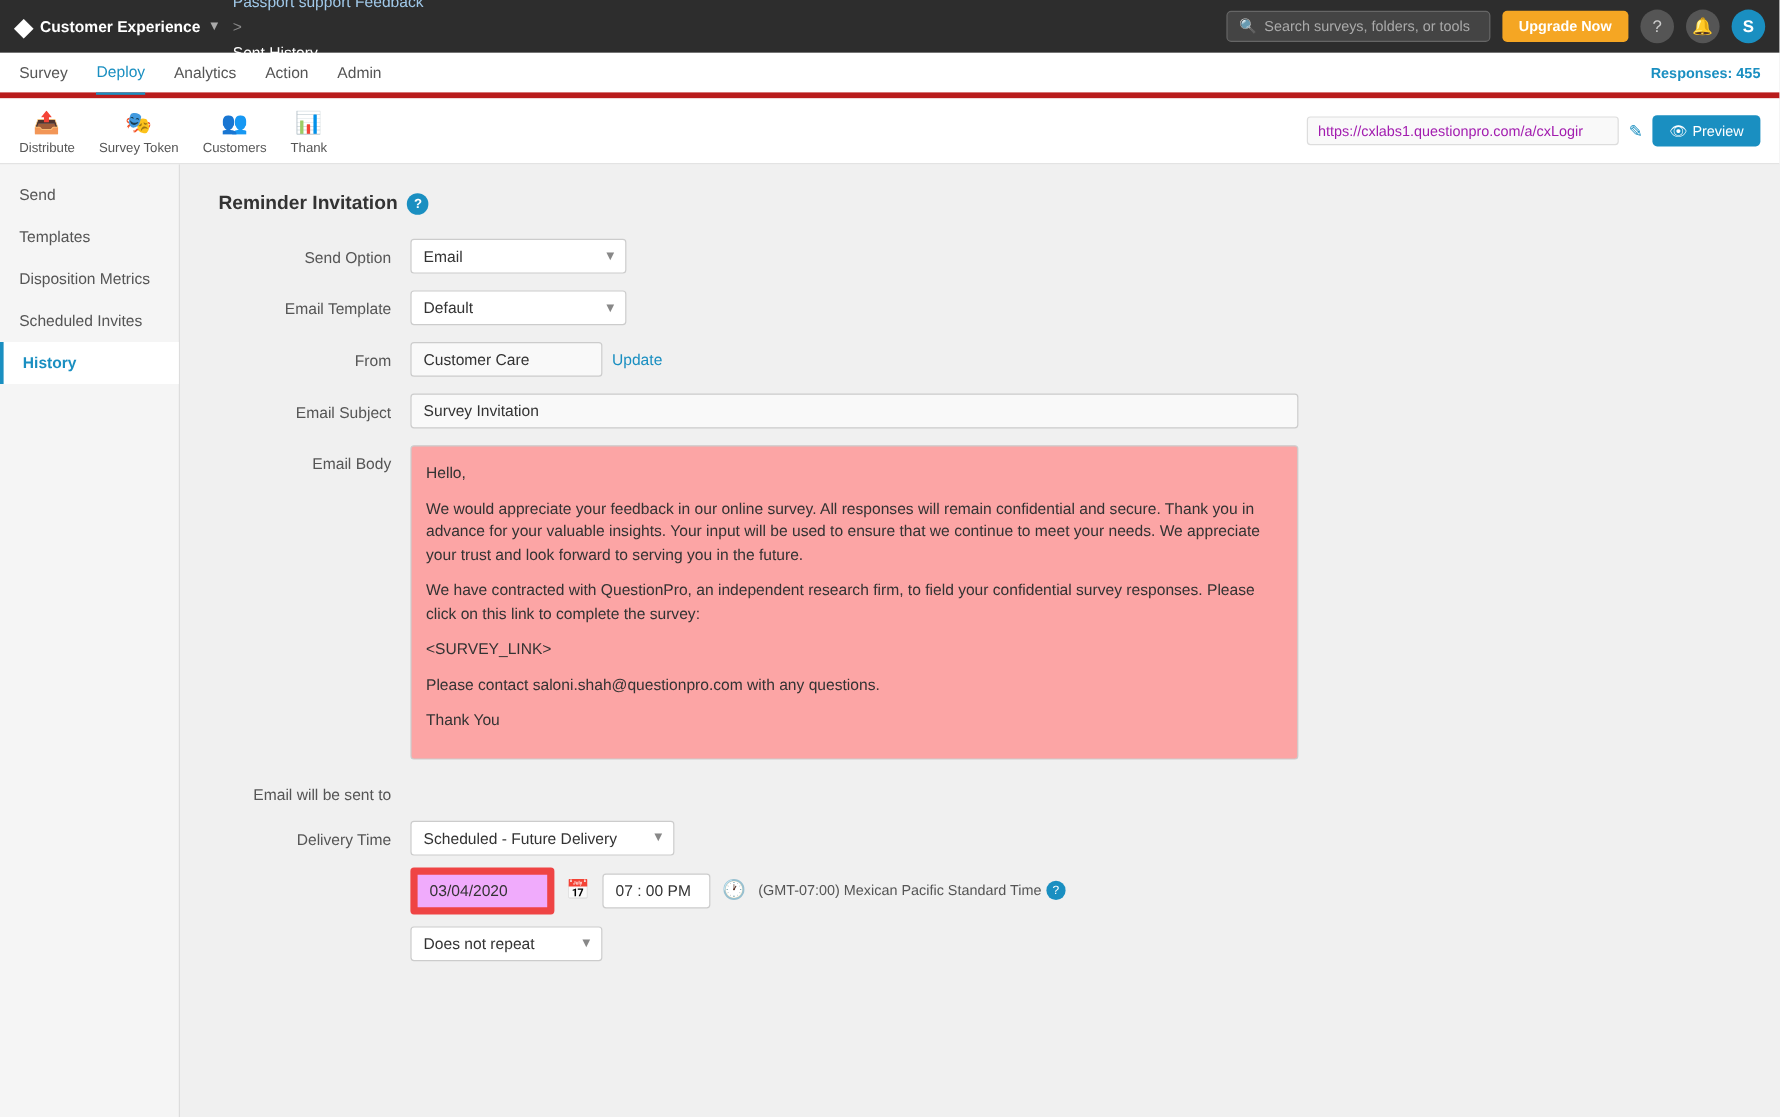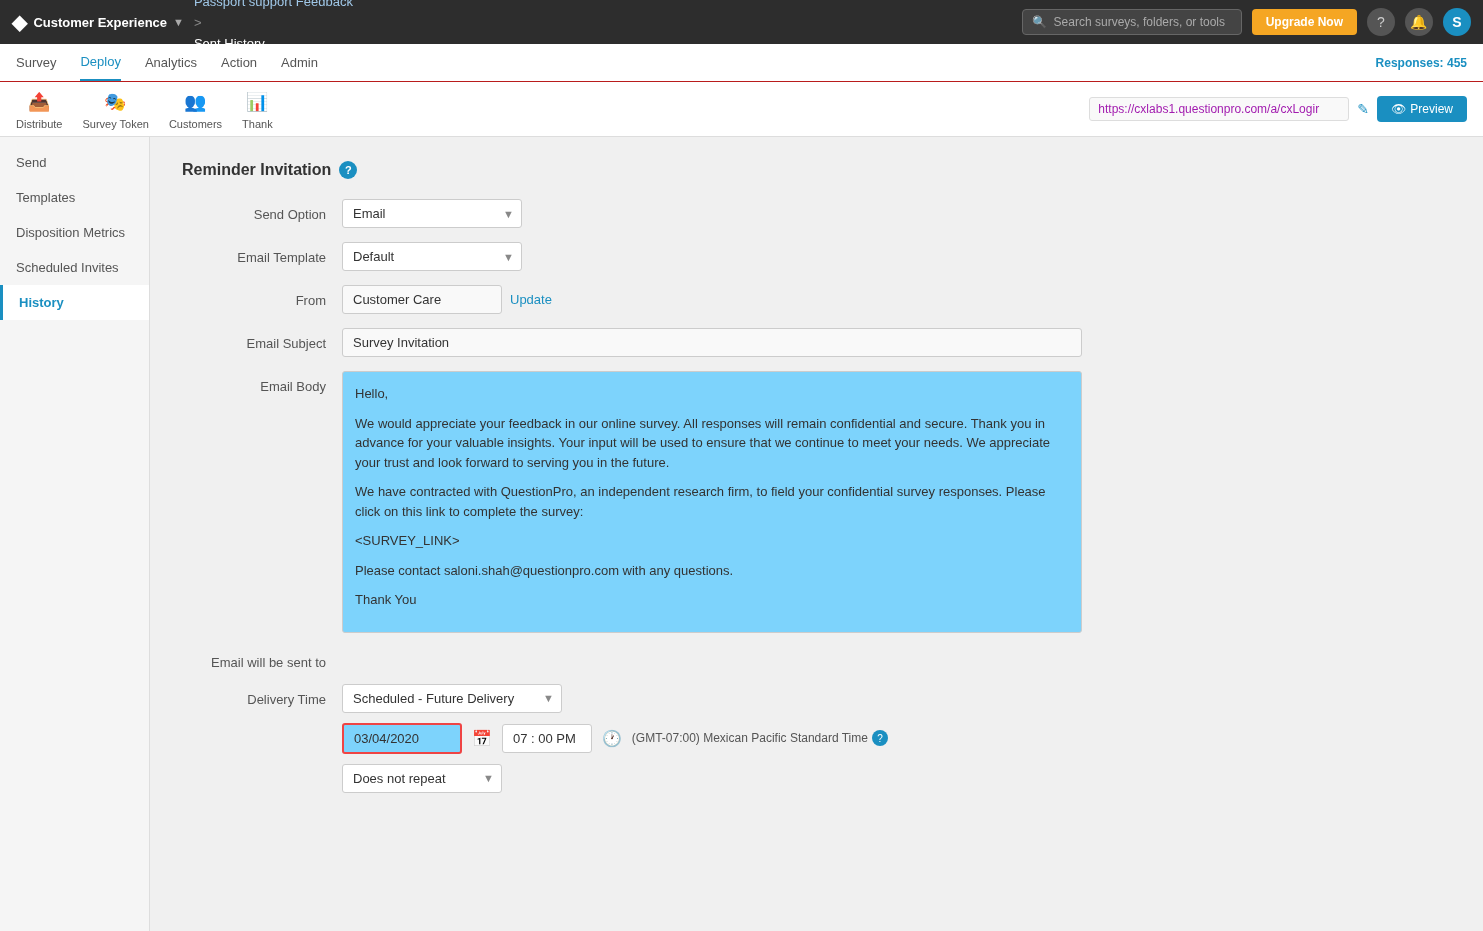--- a/index.html
+++ b/index.html
@@ -64,21 +64,21 @@
       border-radius: 50%;
       background: #555;
       display: flex; align-items: center; justify-content: center;
       color: #ccc; font-size: 14px; cursor: pointer;
     }
     .icon-circle.user { background: #1a8fc1; color: #fff; font-weight: bold; }
 
     
     .second-nav {
       background: #fff;
-      border-bottom: 1px solid #b91c1c;
+      border-bottom: 5px solid #b91c1c;
       display: flex;
       align-items: center;
       padding: 0 16px;
       height: 38px;
       gap: 24px;
     }
     .second-nav a {
       text-decoration: none;
       color: #555;
       font-size: 13px;
@@ -282,21 +282,21 @@
       color: #333;
     }
 
     .email-body-box {
       width: 740px;
       min-height: 240px;
       border: 1px solid #ccc;
       border-radius: 3px;
       padding: 12px;
       font-size: 13px;
-      background: #7dd3fc;
+      background: #fca5a5;
       color: #333;
       line-height: 1.5;
     }
     .email-body-box p { margin-bottom: 10px; }
 
     .recipients-row {
       display: flex;
       align-items: center;
       gap: 10px;
     }
@@ -322,25 +322,25 @@
       min-width: 220px;
     }
 
     .datetime-row {
       display: flex;
       align-items: center;
       gap: 10px;
       margin-top: 10px;
     }
     .date-input {
-      border: 2px solid #ef4444;
+      border: 6px solid #ef4444;
       border-radius: 3px;
       padding: 6px 10px;
       font-size: 13px;
-      background: #7dd3fc;
+      background: #f0abfc;
       color: #333;
       width: 120px;
     }
     .time-input {
       border: 1px solid #ccc;
       border-radius: 3px;
       padding: 6px 10px;
       font-size: 13px;
       background: #fff;
       color: #333;

